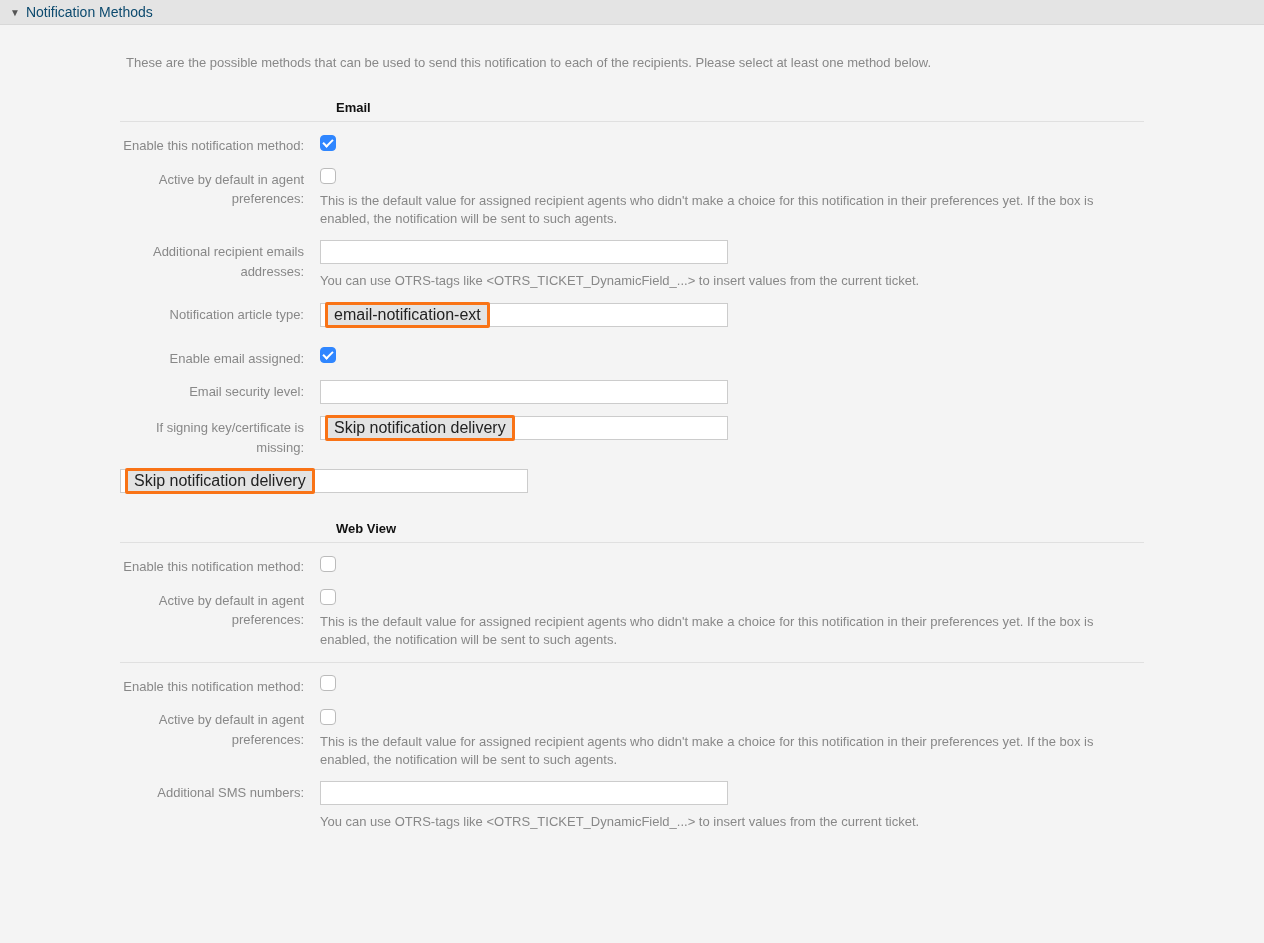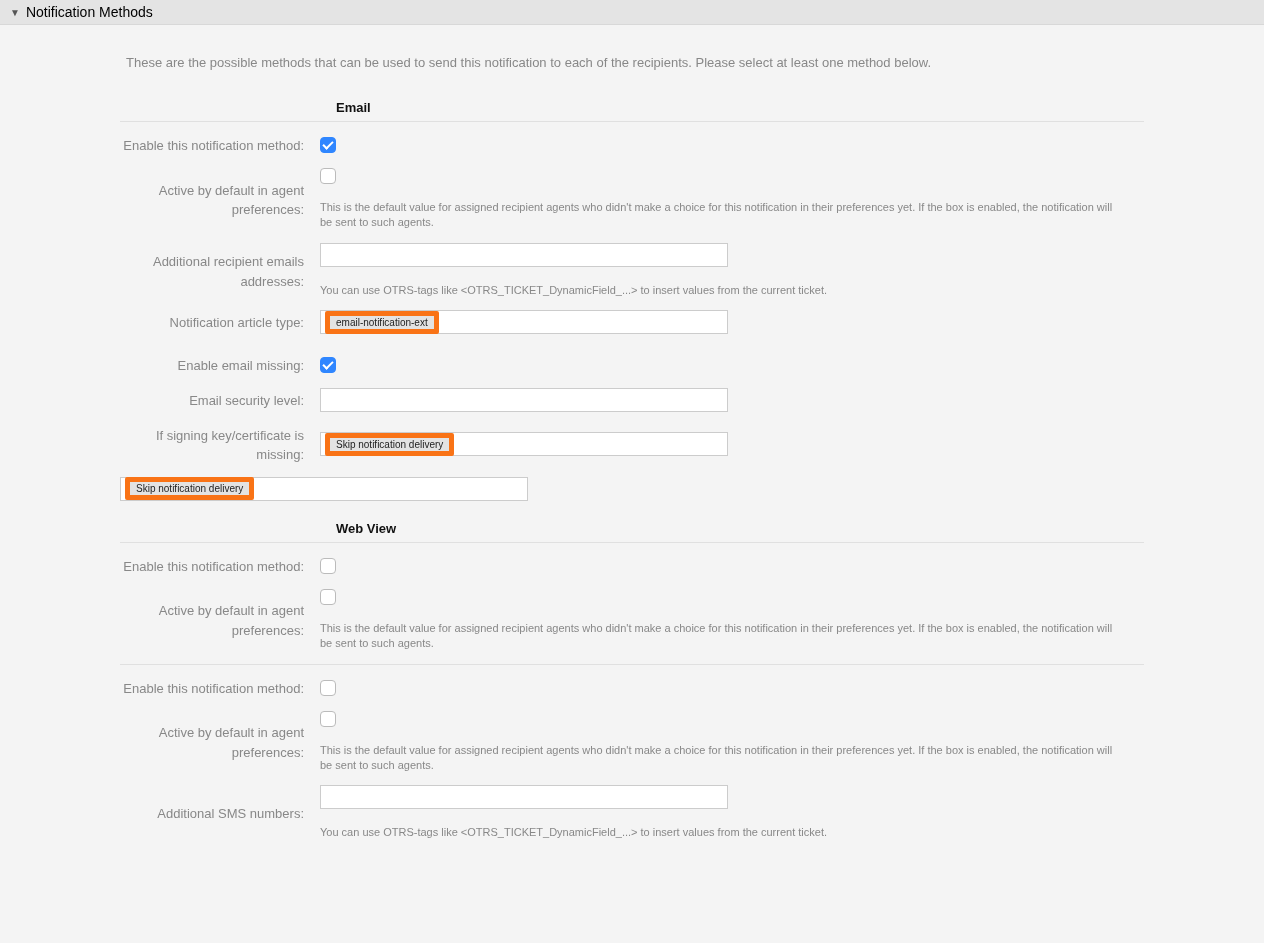--- a/index.html
+++ b/index.html
@@ -17,87 +17,87 @@
     display: flex;
     align-items: center;
     gap: 6px;
   }
   .header-bar .arrow {
     font-size: 10px;
     color: #555;
     display: inline-block;
   }
   .header-bar .title {
-    color: #000000;
+    color: #0c4a6e;
     font-size: 14px;
   }
   .content {
     padding: 20px 120px 40px 120px;
   }
   .intro {
     color: #888;
     margin: 10px 0 30px 6px;
     font-size: 13px;
   }
   .section-header {
     font-weight: bold;
     color: #111;
     margin-left: 216px;
     margin-bottom: 6px;
-    margin-top: 20px;
+    margin-top: 28px;
     font-size: 13px;
   }
   .section-divider {
     border: none;
     border-top: 1px solid #e0e0e0;
     margin-bottom: 12px;
   }
   .form-row {
     display: flex;
-    align-items: center;
+    align-items: flex-start;
     margin-bottom: 12px;
   }
   .label-col {
     width: 200px;
     text-align: right;
     color: #888;
     padding-right: 16px;
     padding-top: 2px;
     font-size: 13px;
     line-height: 1.5;
     flex-shrink: 0;
   }
   .field-col {
     flex: 1;
     max-width: 800px;
   }
   .field-col .help {
     color: #888;
-    font-size: 11px;
-    margin-top: 16px;
+    font-size: 13px;
+    margin-top: 8px;
     line-height: 1.4;
   }
   .select-box {
     width: 408px;
     border: 1px solid #ccc;
     background: #fff;
     padding: 2px 4px;
     display: flex;
     align-items: center;
     font-size: 13px;
     height: 24px;
   }
   .select-box.empty {
     background: #fff;
   }
   .select-tag {
     background: #e3e3e3;
-    border: 5px solid #f97316;
+    border: 3px solid #f97316;
     padding: 1px 6px;
-    font-size: 10px;
+    font-size: 16px;
     border-radius: 2px;
     color: #222;
     display: inline-block;
   }
   .text-input {
     width: 408px;
     border: 1px solid #ccc;
     background: #fff;
     padding: 3px 6px;
     font-size: 13px;
@@ -174,21 +174,21 @@
     <div class="label-col">Notification article type:</div>
     <div class="field-col">
       <div class="select-box">
         <span class="select-tag">email-notification-ext</span>
       </div>
     </div>
   </div>
 
 
   <div class="form-row" style="margin-top:20px;">
-    <div class="label-col">Enable email missing:</div>
+    <div class="label-col">Enable email assigned:</div>
     <div class="field-col">
       <input type="checkbox" class="checkbox" checked="" style="">
     </div>
   </div>
 
   <div class="form-row">
     <div class="label-col">Email security level:</div>
     <div class="field-col">
       <div class="select-box empty">
         <span></span>

